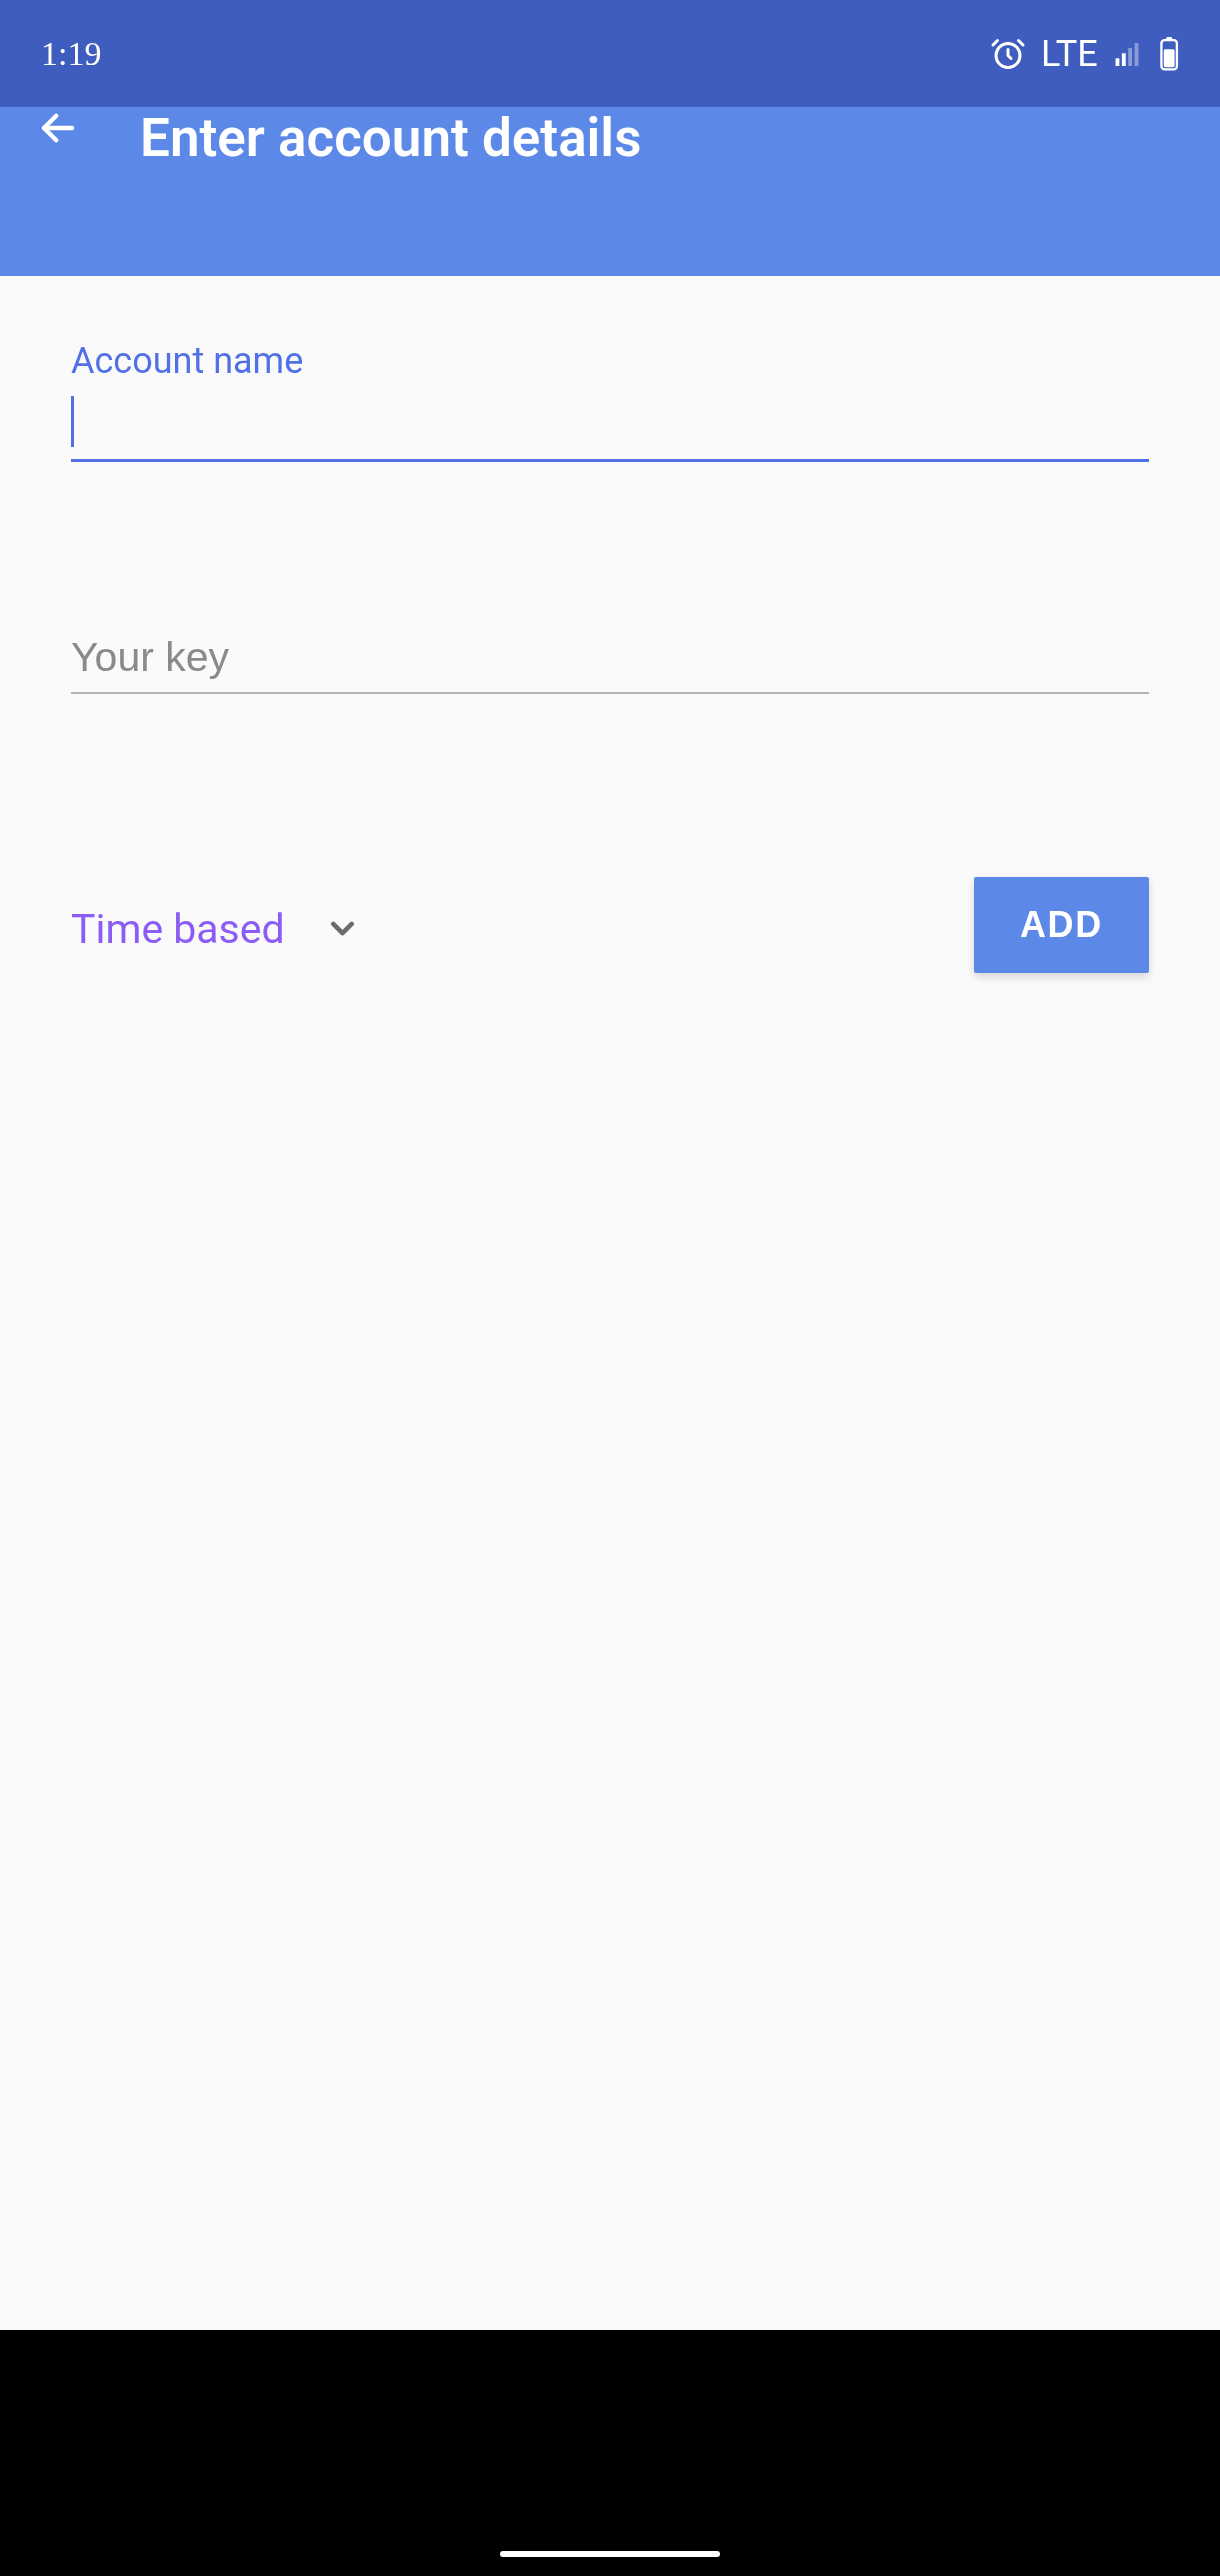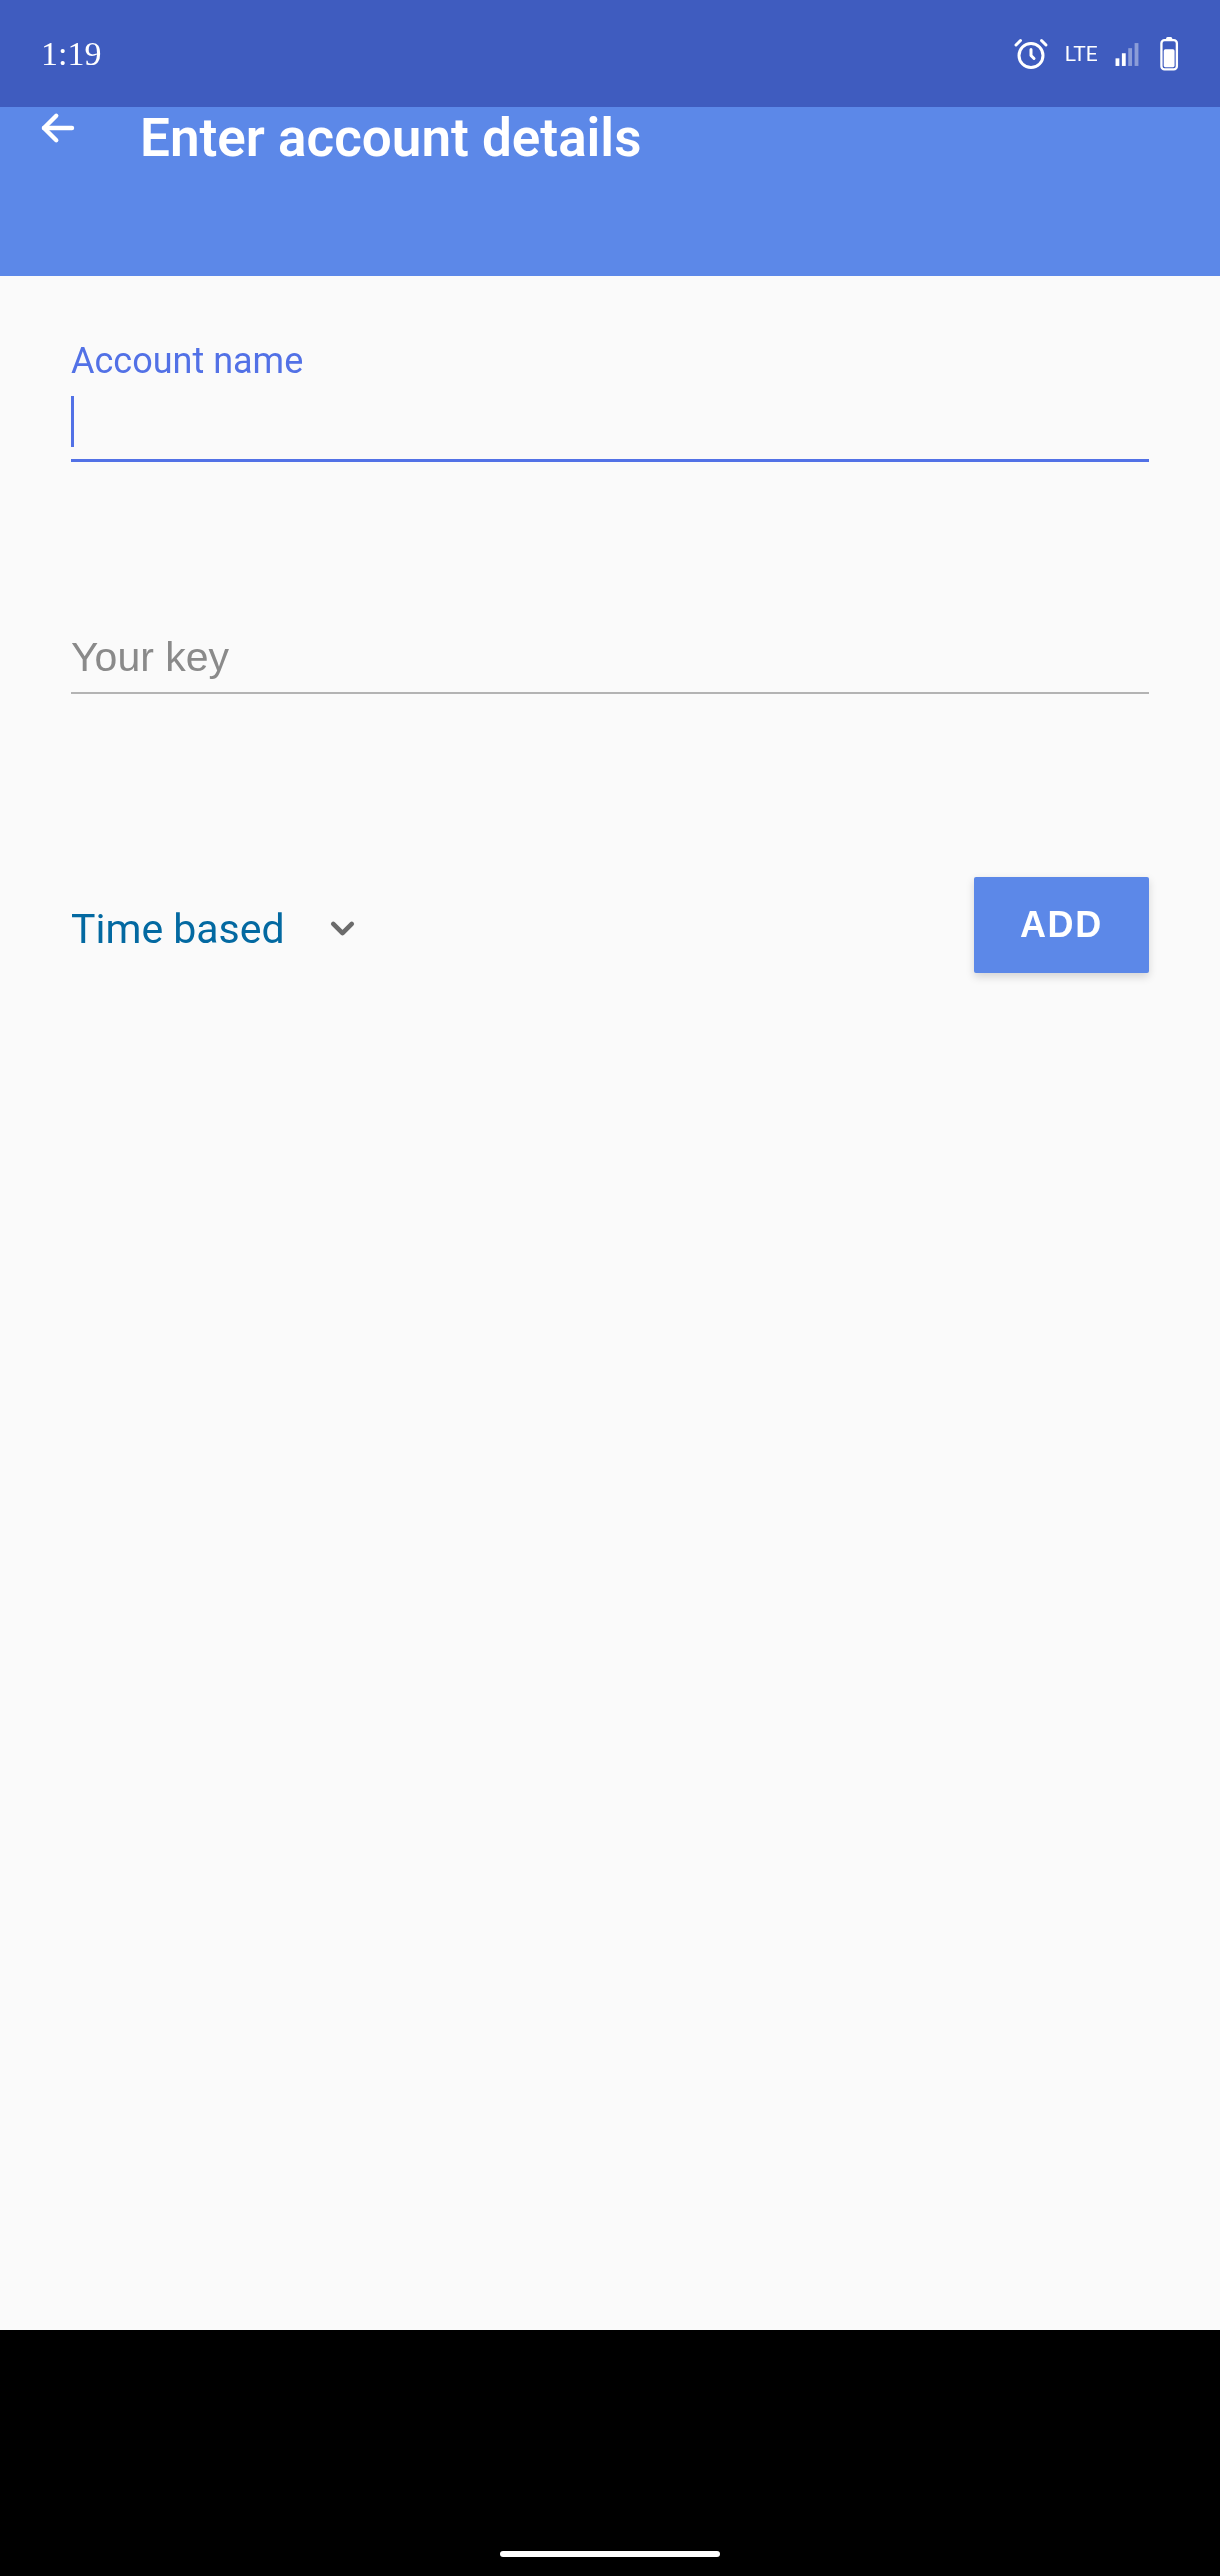--- a/index.html
+++ b/index.html
@@ -95,21 +95,21 @@
     .action-row {
       margin-top: 183px;
       display: flex;
       align-items: center;
       justify-content: space-between;
     }
     .dropdown {
       display: flex;
       align-items: center;
       gap: 39px;
-      color: #0369a1;
+      color: #8b5cf6;
       font-size: 41px;
       cursor: pointer;
       user-select: none;
       margin-top: 8px;
     }
     .dropdown svg { display: block; }
 
     .add-button {
       background: #5c88e8;
       color: #ffffff;
@@ -149,21 +149,21 @@
   </div>
   <div class="status-right">
     <span>
       <svg width="36" height="36" viewBox="0 0 24 24" fill="none" stroke="#ffffff" stroke-width="2" stroke-linecap="round" stroke-linejoin="round">
           <circle cx="12" cy="13" r="8"></circle>
           <path d="M12 9v4l2 2"></path>
           <path d="M5 3 2 6"></path>
           <path d="M19 3l3 3"></path>
         </svg>
     </span>
-    <span style="font-size:21px;">LTE</span>
+    <span style="font-size:36px;">LTE</span>
     <span>
       <svg width="30.5" height="30.5" viewBox="0 0 24 24">
           <rect x="2" y="16" width="3" height="6" fill="#ffffff"></rect>
           <rect x="7" y="12" width="3" height="10" fill="#ffffff"></rect>
           <rect x="12" y="8" width="3" height="14" fill="#ffffff" opacity="0.4"></rect>
           <rect x="17" y="4" width="3" height="18" fill="#ffffff" opacity="0.4"></rect>
         </svg>
     </span>
     <span>
       <svg width="20.3" height="34" viewBox="0 0 12 22">

